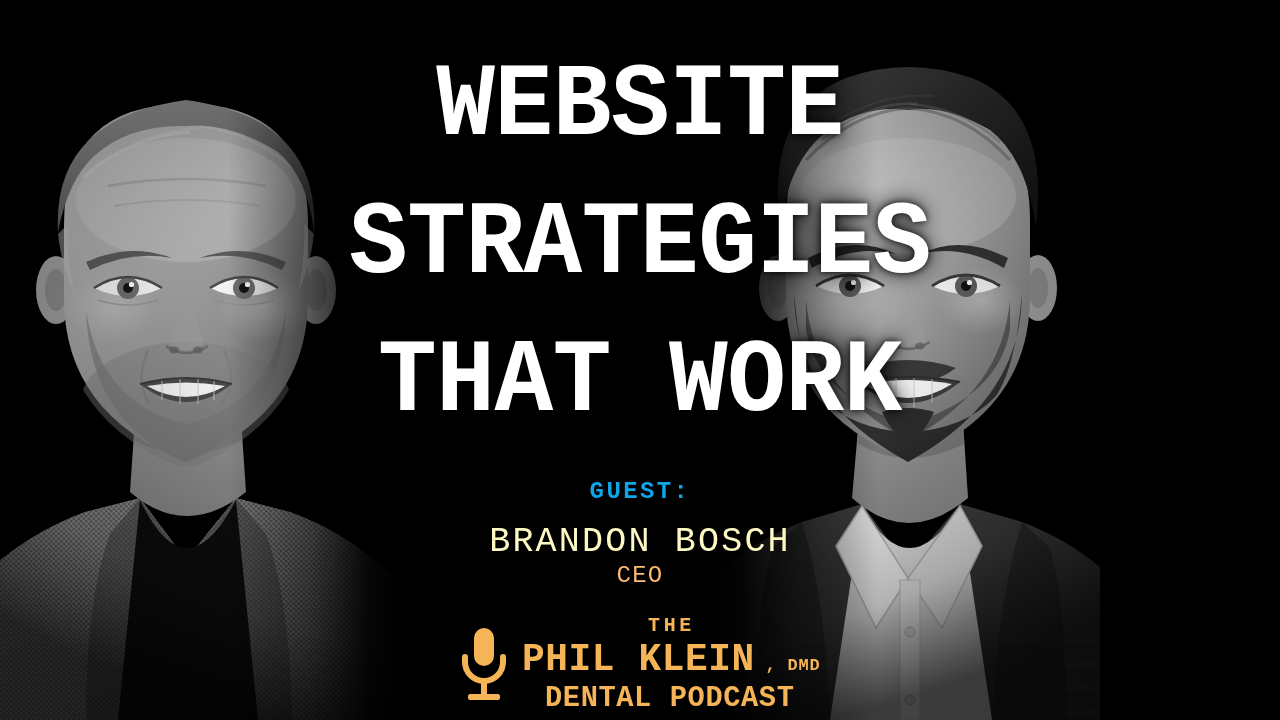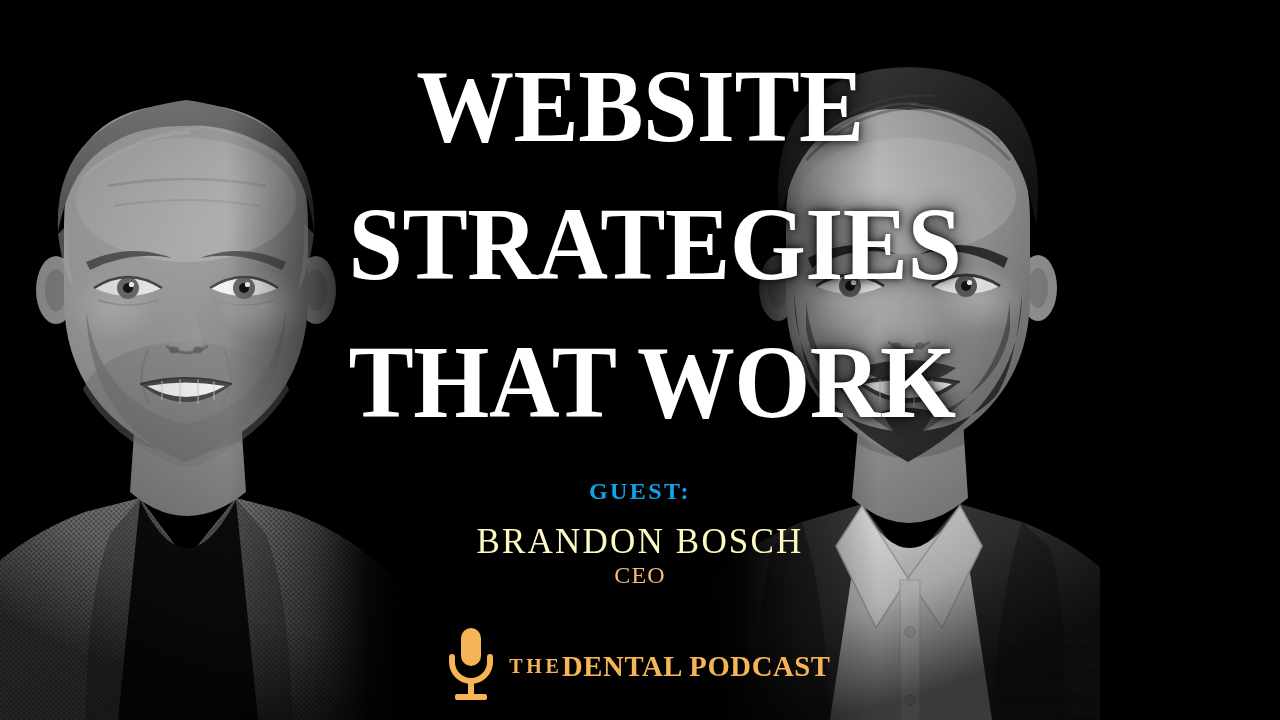--- a/index.html
+++ b/index.html
@@ -7,21 +7,21 @@
     margin: 0;
     padding: 0;
     background: #000;
   }
   #stage {
     position: relative;
     width: 1100px;
     height: 720px;
     background: #000000;
     overflow: hidden;
-    font-family: Liberation Serif, serif;
+    font-family: Liberation Mono, monospace;
     -webkit-font-smoothing: antialiased;
   }
 
   
   .portrait {
     position: absolute;
     top: 0;
     height: 720px;
     overflow: hidden;
     filter: grayscale(100%);
@@ -128,21 +128,22 @@
     top: 622px;
     height: 84px;
     display: flex;
     align-items: center;
     justify-content: center;
     gap: 13px;
   }
   .mic-icon { width: 50px; height: 76px; flex: 0 0 auto; }
   .logo-text {
     display: flex;
-    align-items: flex-end;
+    flex-direction: column;
+    align-items: center;
     line-height: 1;
     color: #F5B455;
   }
   .logo-the {
     font-size: 20px;
     font-weight: 700;
     letter-spacing: 3.6px;
     margin-bottom: 5px;
   }
   .logo-mainrow {
@@ -424,19 +425,23 @@
 
     <div class="logo">
       <svg class="mic-icon" viewBox="0 0 50 76" aria-hidden="true">
         <rect x="15" y="2" width="20" height="38" rx="10" fill="#F5B455"></rect>
         <path d="M6 31 v5 a19 19 0 0 0 38 0 v-5" fill="none" stroke="#F5B455" stroke-width="6" stroke-linecap="round"></path>
         <rect x="22" y="55" width="6" height="14" fill="#F5B455"></rect>
         <rect x="9" y="68" width="32" height="6" rx="2" fill="#F5B455"></rect>
       </svg>
       <div class="logo-text">
         <div class="logo-the">THE</div>
+        <div class="logo-mainrow">
+          <span class="logo-name">PHIL KLEIN</span>
+          <span class="logo-dmd">, DMD</span>
+        </div>
         <div class="logo-sub">DENTAL PODCAST</div>
       </div>
     </div>
 
   </div>
 
 </div>
 
 </body></html>

